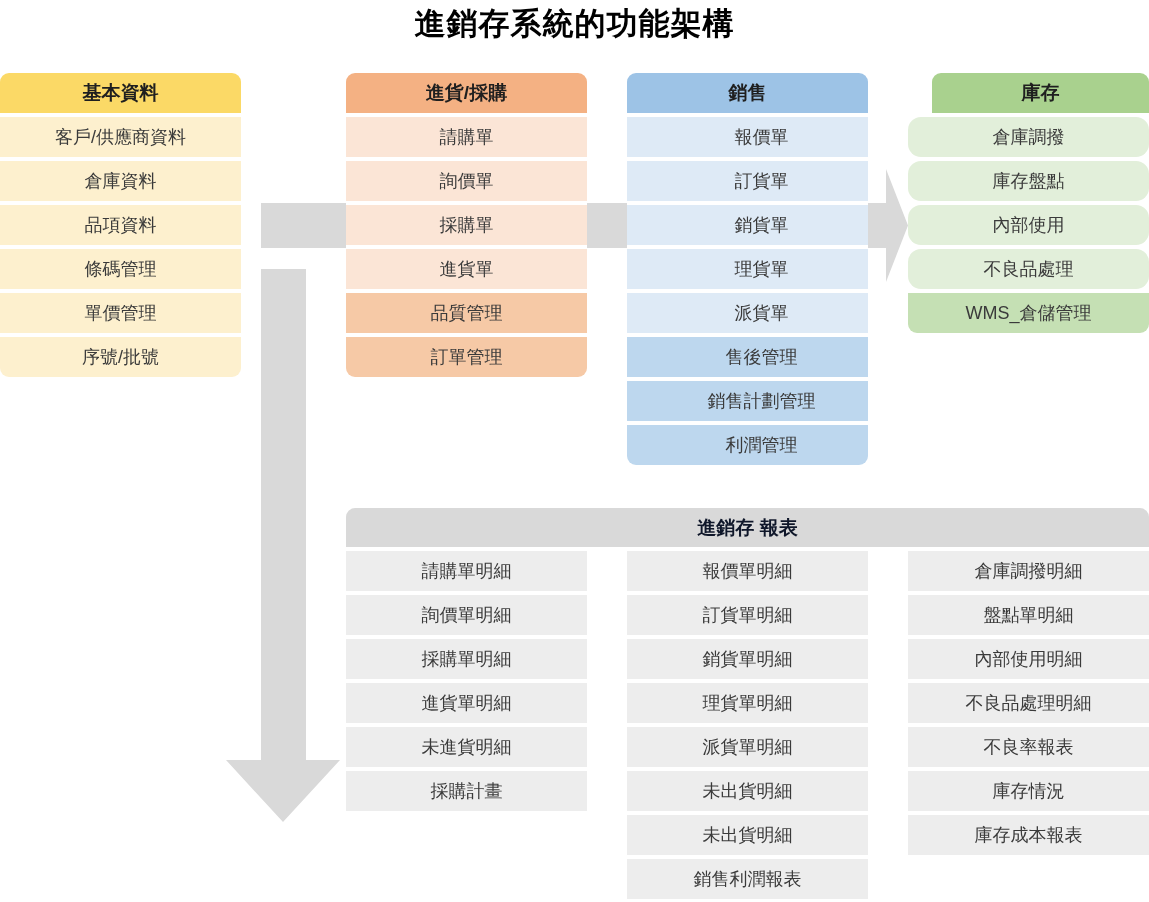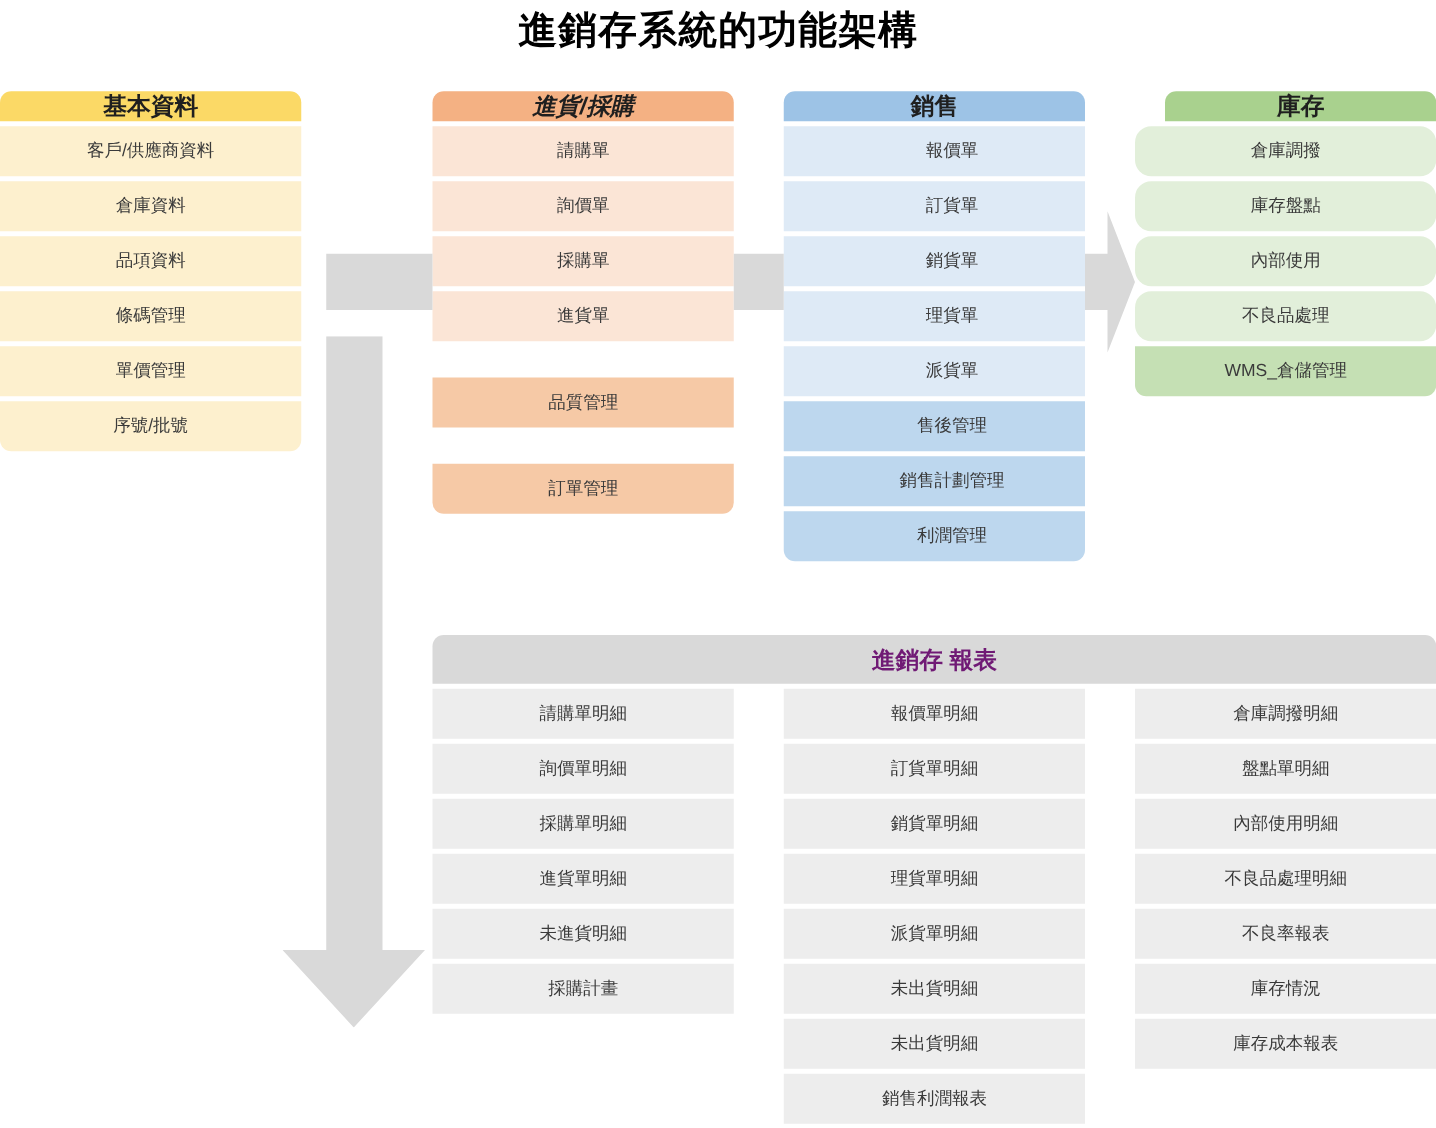--- a/index.html
+++ b/index.html
@@ -6,45 +6,45 @@
   .canvas{
     position:relative;width:1149px;height:902px;overflow:hidden;background:#ffffff;
     font-family:"Liberation Sans","DejaVu Sans",sans-serif;
   }
   .title{
     position:absolute;top:3px;left:0;width:100%;text-align:center;
     font-size:31px;font-weight:bold;color:#000000;letter-spacing:1px;
   }
   .col{position:absolute;top:73px;width:241px;display:flex;flex-direction:column;gap:4px;}
   .hdr{
-    height:24px;border-radius:9px 9px 0 0;display:flex;align-items:center;justify-content:center;
+    height:40px;border-radius:9px 9px 0 0;display:flex;align-items:center;justify-content:center;
     font-size:19px;font-weight:bold;color:#1f1f1f;
   }
   .cell{
     height:40px;display:flex;align-items:center;justify-content:center;
-    font-size:14px;color:#3a3a3a;
+    font-size:18px;color:#3a3a3a;
   }
   .col .cell:last-child{border-radius:0 0 9px 9px;}
   
   .c-basic .hdr{background:#FBD966;}
   .c-basic .cell{background:#FDF0CE;}
-  .c-purchase .hdr{background:#F4B183;font-style:italic;}
+  .c-purchase .hdr{background:#F4B183;}
   .c-purchase .cell{background:#FBE5D6;}
-  .c-purchase .cell.em{background:#F6C9A6;margin-top:25px;}
+  .c-purchase .cell.em{background:#F6C9A6;}
   .c-sales .hdr{background:#9DC3E6;font-family:Liberation Mono, monospace;}
   .c-sales .cell{background:#DEEAF6;padding-left:28px;}
   .c-sales .cell.em{background:#BDD7EE;}
   .c-inventory .hdr{background:#A9D18E;margin-left:24px;}
   .c-inventory .cell{background:#E2EFDA;border-radius:13px;}
   .c-inventory .cell.em{background:#C5E0B4;}
   
   .report-hdr{
     position:absolute;left:346px;top:508px;width:803px;height:39px;background:#D9D9D9;
     border-radius:9px 9px 0 0;display:flex;align-items:center;justify-content:center;
-    font-size:19px;font-weight:bold;color:#701a75;
+    font-size:19px;font-weight:bold;color:#0f172a;
   }
   .rcol{position:absolute;top:551px;width:241px;display:flex;flex-direction:column;gap:4px;}
   .rcol .cell{background:#EDEDED;font-family:Liberation Serif, serif;}
   
   .bar{position:absolute;background:#D9D9D9;}
   .arrow-svg{position:absolute;display:block;}
   .x0{left:0;}   .x1{left:346px;}  .x2{left:627px;}  .x3{left:908px;}
 </style>
 </head>
 <body>

